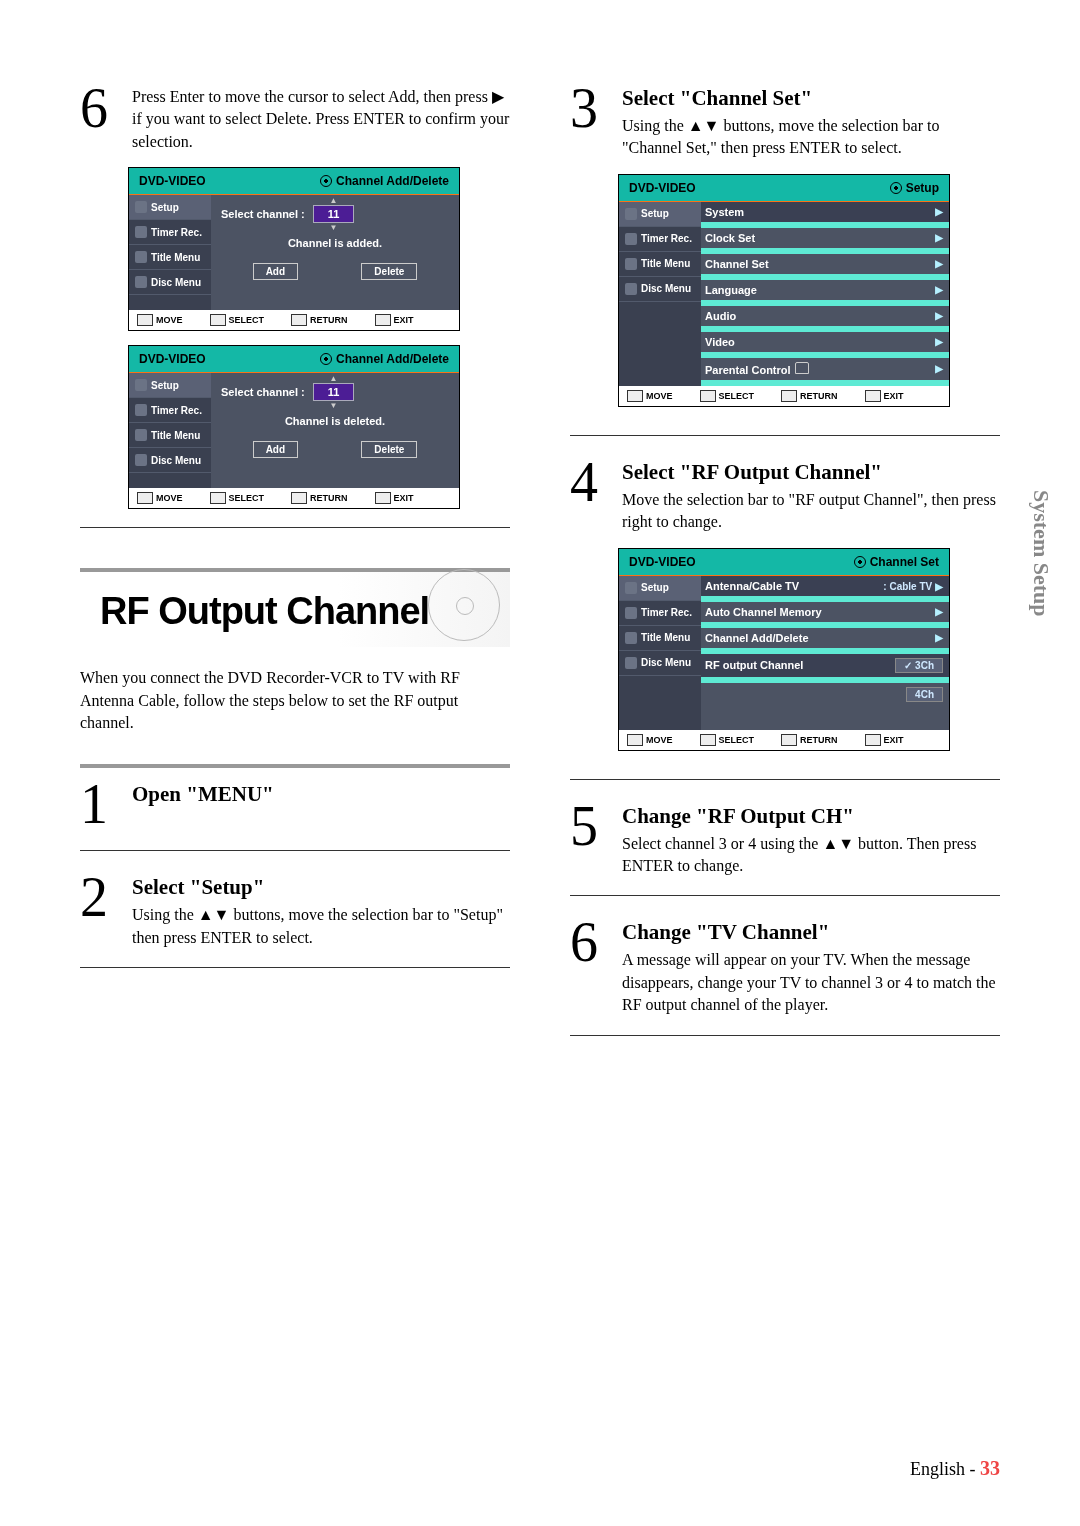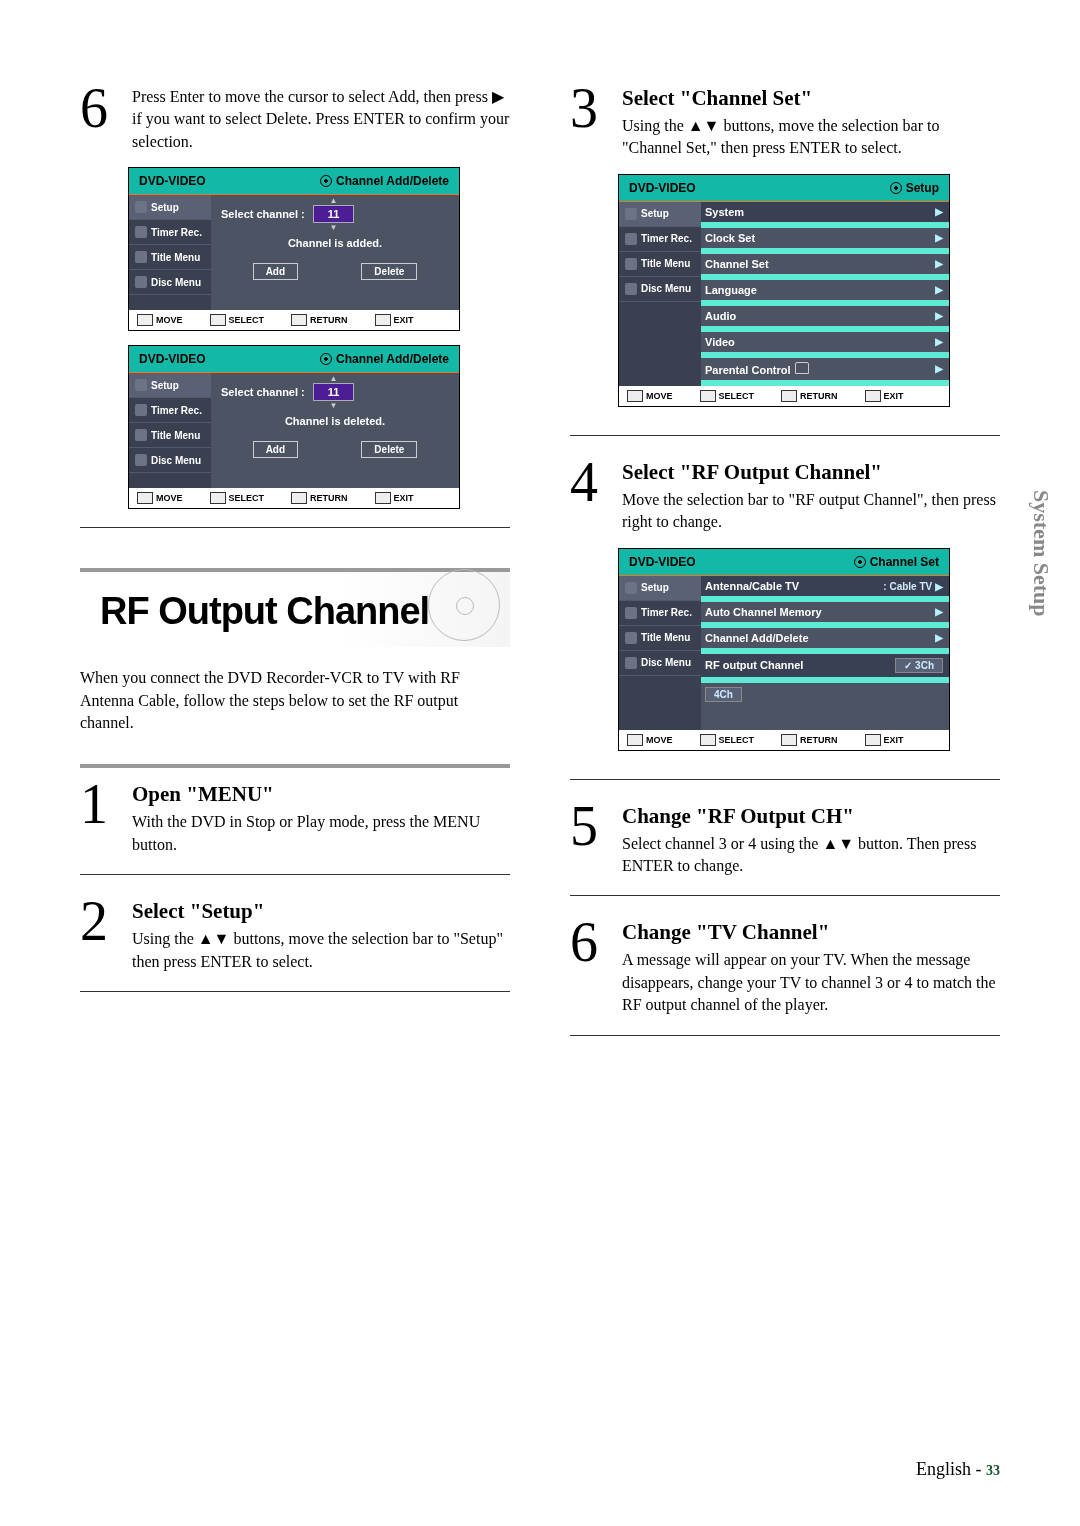--- a/index.html
+++ b/index.html
@@ -236,23 +236,23 @@
     color:#888;
   }
   .footer {
     position:absolute;
     bottom:40px;
     right:80px;
     font-family: Georgia, serif;
     font-size:18px;
   }
   .footer .pn {
-    color:#14532d;
+    color:#ef4444;
     font-weight:bold;
-    font-size:14px;
+    font-size:20px;
   }
   .lock-icon {
     display:inline-block;
     width:12px;height:10px;
     border:1px solid #ccc;
     border-radius:2px 2px 0 0;
     margin-left:4px;
     position:relative;
   }
 </style>
@@ -395,21 +395,20 @@
         <div class="disc"></div>
       </div>
       <div class="rf-intro">When you connect the DVD Recorder-VCR to TV with RF Antenna Cable, follow the steps below to set the RF output channel.</div>
 
       <hr class="hr-gray" style="margin-top:30px;">
 
       <div class="step">
         <div class="step-num">1</div>
         <div class="step-body">
           <div class="step-title">Open "MENU"</div>
-          <div class="step-desc">With the DVD in Stop or Play mode, press the MENU button.</div>
         </div>
       </div>
       <hr class="hr">
 
       <div class="step">
         <div class="step-num">2</div>
         <div class="step-body">
           <div class="step-title">Select "Setup"</div>
           <div class="step-desc">Using the ▲▼ buttons, move the selection bar to "Setup" then press ENTER to select.</div>
         </div>
@@ -545,21 +544,21 @@
                 <span class="arrow">▶</span>
               </div>
             <div class="osd-list-row">
                 <span>Channel Add/Delete</span>
                 <span class="arrow">▶</span>
               </div>
             <div class="osd-list-row" style="background:#3a4053;">
                 <span>RF output Channel</span>
                 <span class="val" style="background:#596176;padding:1px 8px;border:1px solid #888;">✓ 3Ch</span>
               </div>
-            <div class="osd-list-row" style="justify-content:flex-start;border-bottom:none;">
+            <div class="osd-list-row" style="justify-content:flex-end;border-bottom:none;">
                 <span class="val" style="background:#596176;padding:1px 8px;border:1px solid #888;">4Ch</span>
               </div>
             <div style="height:24px;"></div>
           </div>
         </div>
         <div class="osd-footer">
           <span class="fkey">
               <span class="fbox"></span>
               <span>MOVE</span>
             </span>

